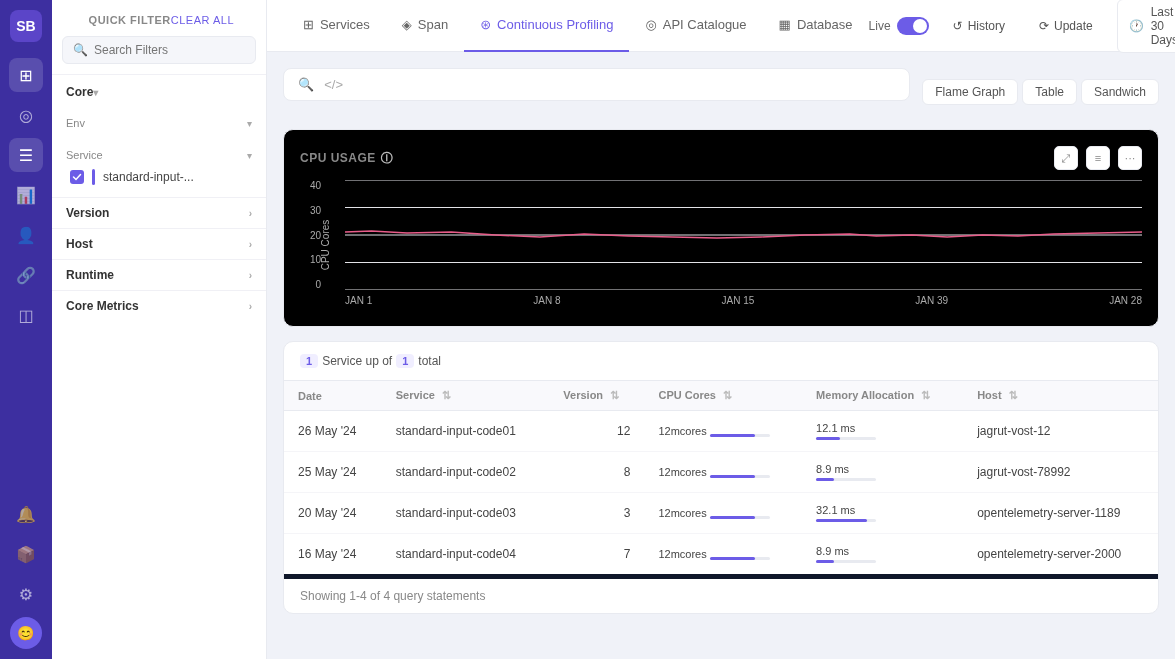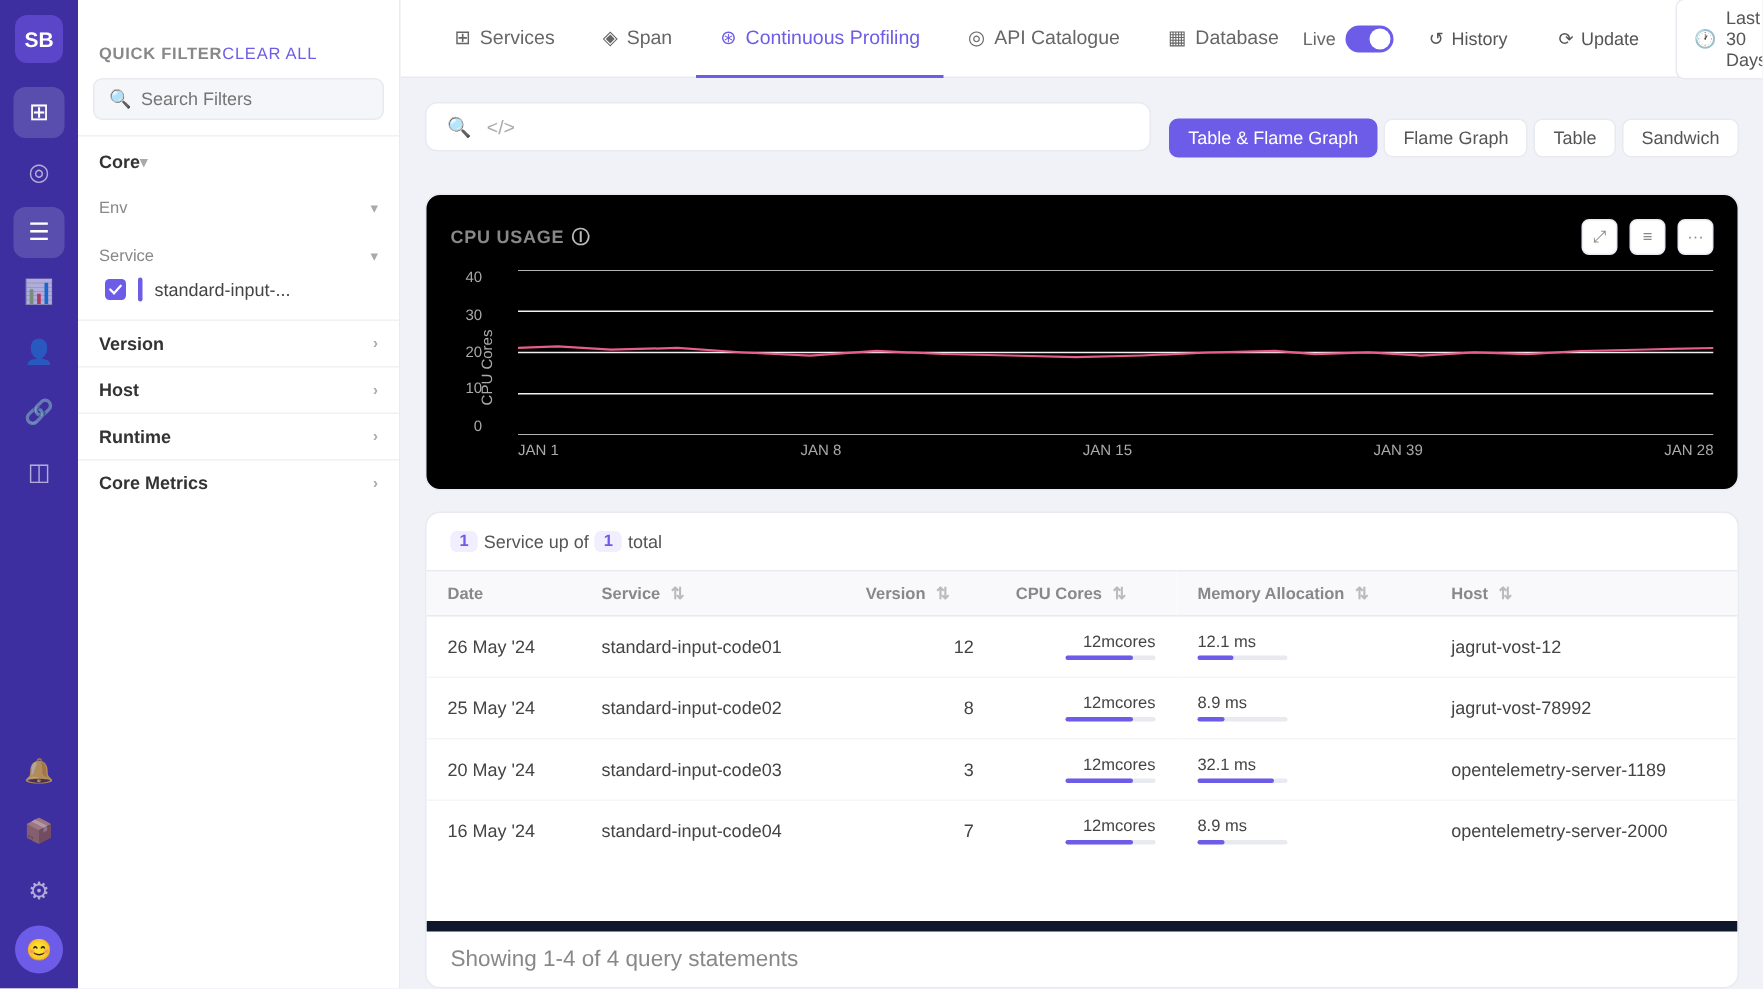--- a/index.html
+++ b/index.html
@@ -49,23 +49,23 @@
     .filter-sidebar {
       width: 215px;
       background: white;
       border-right: 1px solid #e8eaf0;
       display: flex;
       flex-direction: column;
       flex-shrink: 0;
       overflow-y: auto;
     }
     .filter-header {
-      display: flex; align-items: center; justify-content: flex-start;
-      padding: 14px 14px 10px;
-      font-size: 11px; font-weight: 600; color: #888; text-transform: uppercase; letter-spacing: 0.5px; margin-top: 16px;
+      display: flex; align-items: center; justify-content: flex-end;
+      padding: 14px 32px 10px;
+      font-size: 11px; font-weight: 600; color: #888; text-transform: uppercase; letter-spacing: 0.5px;
     }
     .filter-clear { color: #6c5ce7; cursor: pointer; font-size: 11px; font-weight: 500; }
     .filter-search {
       margin: 0 10px 10px;
       display: flex; align-items: center;
       background: #f5f6fa; border-radius: 6px;
       padding: 6px 10px; gap: 6px;
       border: 1px solid #e8eaf0;
     }
     .filter-search input {
@@ -210,28 +210,28 @@
       text-align: left; padding: 8px 14px;
       font-size: 11px; font-weight: 600; color: #888;
       background: #f9f9fc; border-bottom: 1px solid #e8eaf0;
       border-top: 1px solid #e8eaf0;
     }
     th.sortable { cursor: pointer; }
     th .sort-icon { color: #bbb; margin-left: 4px; }
     td { padding: 11px 14px; font-size: 12px; color: #444; border-bottom: 1px solid #f5f5f8; }
     tr:last-child td { border-bottom: none; }
 
-    .cpu-bar { display: flex; flex-direction: column; align-items: flex-end; gap: 3px; }
+    .cpu-bar { display: flex; flex-direction: row; align-items: flex-end; gap: 3px; }
     .cpu-bar-track { width: 60px; height: 3px; background: #e8eaf0; border-radius: 2px; }
     .cpu-bar-fill { height: 3px; background: #6c5ce7; border-radius: 2px; }
     .mem-bar { display: flex; flex-direction: column; align-items: flex-start; gap: 3px; }
     .mem-bar-track { width: 60px; height: 3px; background: #e8eaf0; border-radius: 2px; }
     .mem-bar-fill { height: 3px; background: #6c5ce7; border-radius: 2px; }
 
-    .table-footer { padding: 10px 16px; font-size: 15px; color: #888; border-top: 7px solid #0f172a; margin-top: 40px; }
+    .table-footer { padding: 10px 16px; font-size: 12px; color: #888; border-top: 5px solid #0f172a; }
 
     .chevron { display: inline-block; font-size: 10px; color: #aaa; }
   </style>
 </head>
 <body>
 
 <div class="icon-nav">
   <div class="logo">SB</div>
   <div class="nav-icon active">⊞</div>
   <div class="nav-icon">◎</div>
@@ -349,21 +349,20 @@
   </div>
 
   <div class="content">
 
     <div style="display:flex; gap:12px; margin-bottom:14px; align-items:center;">
       <div class="search-bar" style="flex:1;">
         <span style="color:#aaa;">🔍</span>
         <span style="color:#aaa;cursor:pointer;">&lt;/&gt;</span>
       </div>
       <div class="view-btns">
-        <button class="view-btn active">Table &amp; Flame Graph</button>
         <button class="view-btn">Flame Graph</button>
         <button class="view-btn">Table</button>
         <button class="view-btn">Sandwich</button>
       </div>
     </div>
 
     <div class="chart-card">
       <div class="chart-header">
         <div class="chart-title">
           <span>CPU USAGE</span>

